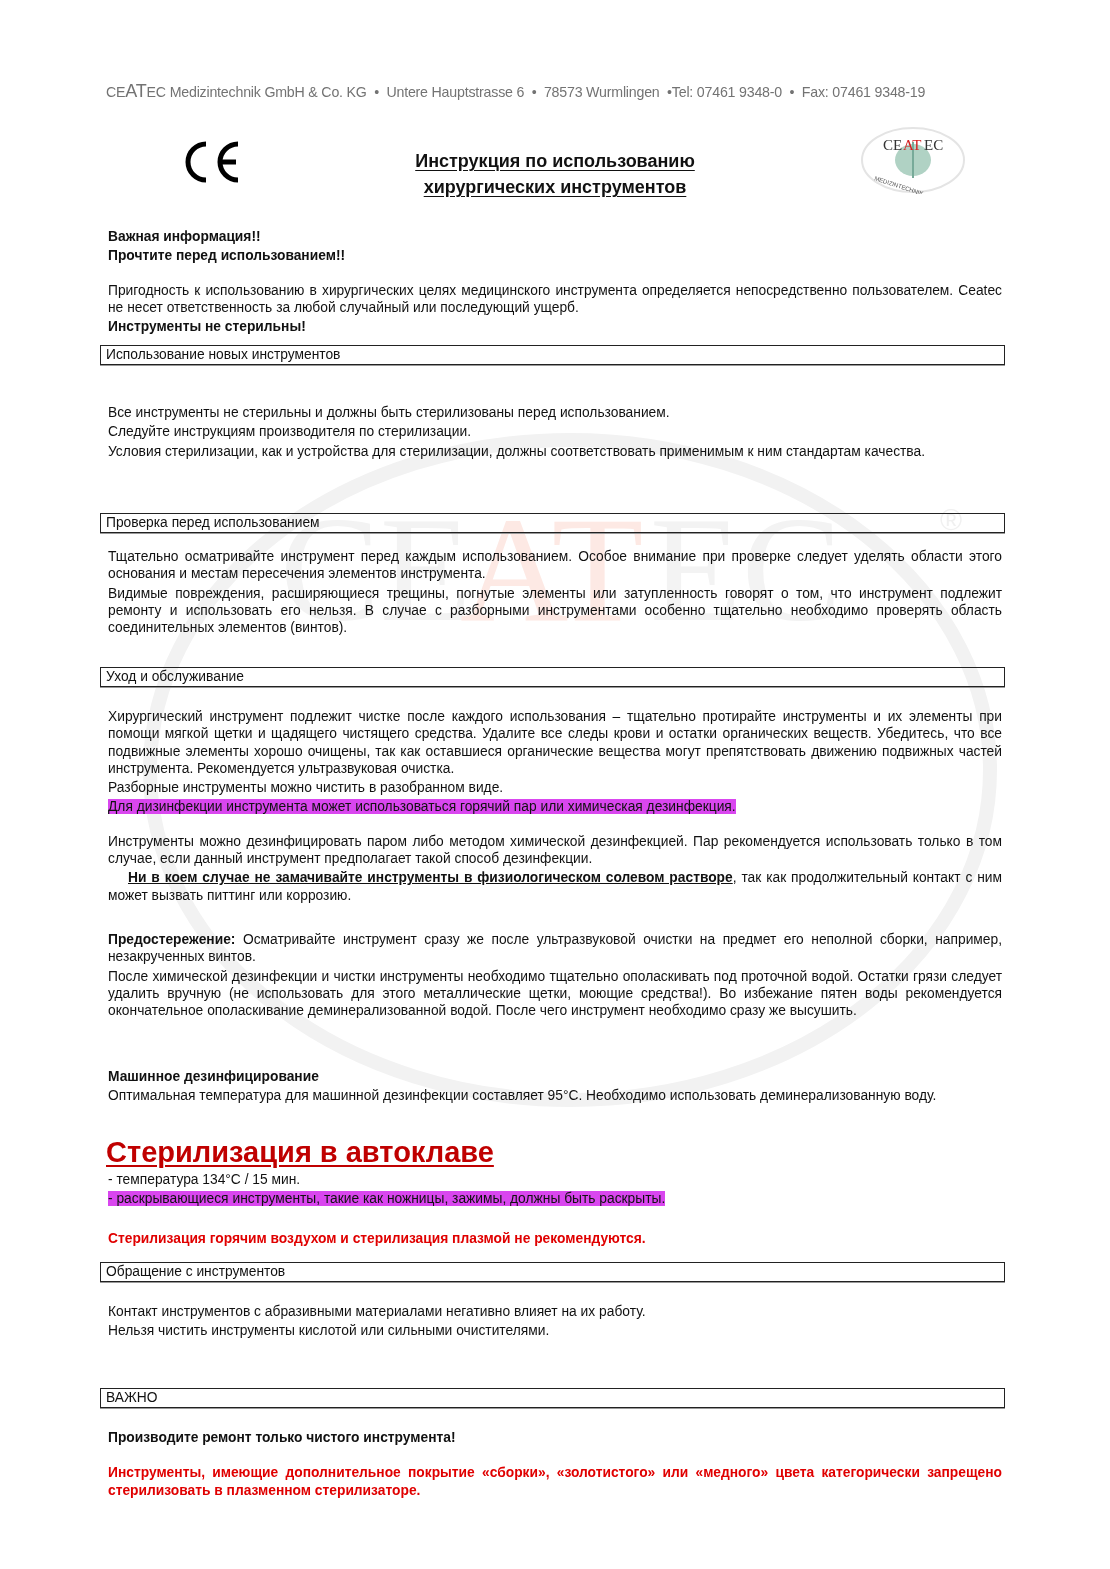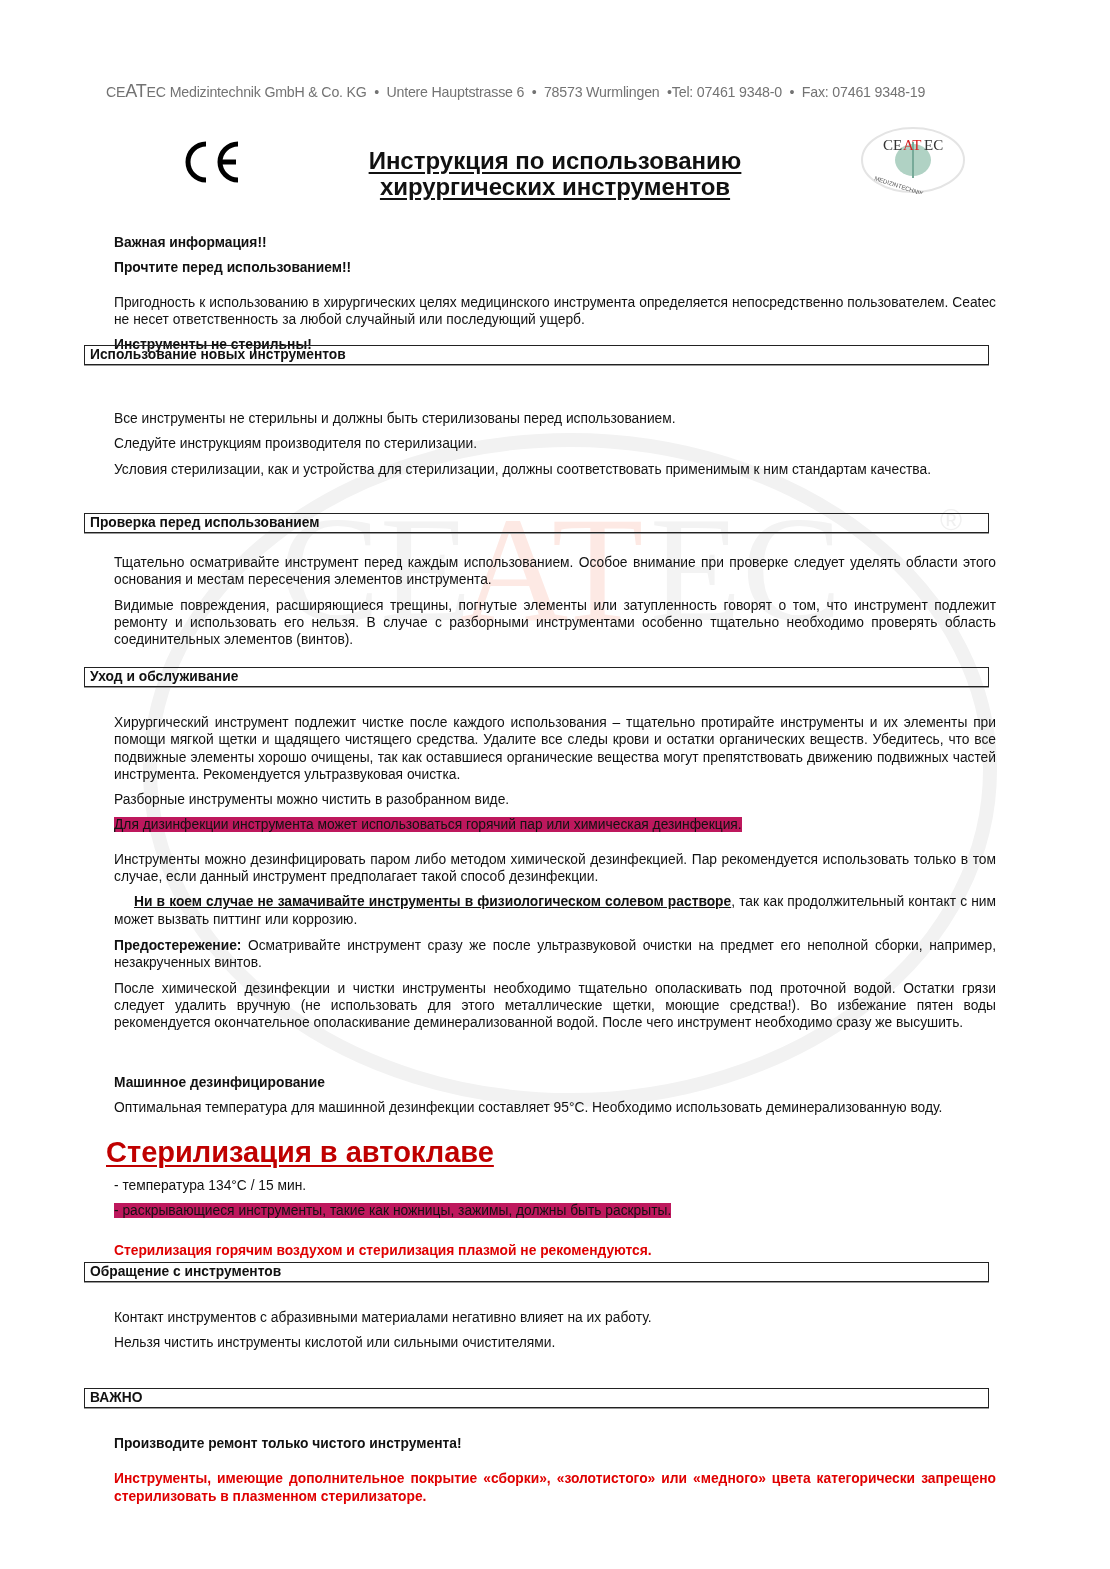--- a/index.html
+++ b/index.html
@@ -12,34 +12,34 @@
     pointer-events: none;
   }
   .page-header {
     position: absolute; top: 81px; left: 106px; width: 900px;
     font-size: 14.2px; letter-spacing: -0.2px; white-space: nowrap; color: #737373;
   }
   .page-header .brand-big { font-size: 18px; }
   .ce-mark { position: absolute; left: 178px; top: 140px; width: 66px; height: 44px; }
   .doc-title {
     position: absolute; top: 148px; left: 330px; width: 450px; text-align: center;
-    font-weight: bold; font-size: 24px; line-height: 26px; text-decoration: underline;
+    font-weight: bold; font-size: 18px; line-height: 26px; text-decoration: underline;
     text-underline-offset: 3px;
   }
   .logo { position: absolute; left: 860px; top: 126px; width: 106px; height: 68px; }
   .content { position: absolute; left: 106px; width: 898px; font-size: 13.8px; line-height: 17.3px; }
-  .content p { margin: 8px; text-align: justify; }
+  .content p { margin: 2px; text-align: justify; }
   .b { font-weight: bold; }
   .section-box {
-    position: absolute; left: 84px; width: 905px; height: 20px;
+    position: absolute; left: 100px; width: 905px; height: 20px;
     border: 1.5px solid #222; box-sizing: border-box;
-    font-weight: bold; font-size: 13.8px; line-height: 18px; padding-left: 5px;
+    font-weight: normal; font-size: 13.8px; line-height: 18px; padding-left: 5px;
     box-shadow: 0 1px 0 #999;
   }
-  .hl { background: #be185d; }
+  .hl { background: #d946ef; }
   .u { text-decoration: underline; padding-left: 20px; }
   .red { color: #e00000; font-weight: bold; }
   .autoclave-title {
     position: absolute; left: 106px; top: 1136px;
     font-size: 29px; font-weight: bold; color: #c00000; text-decoration: underline;
     text-decoration-thickness: 2px; text-underline-offset: 3px;
   }
 </style>
 </head>
 <body>

